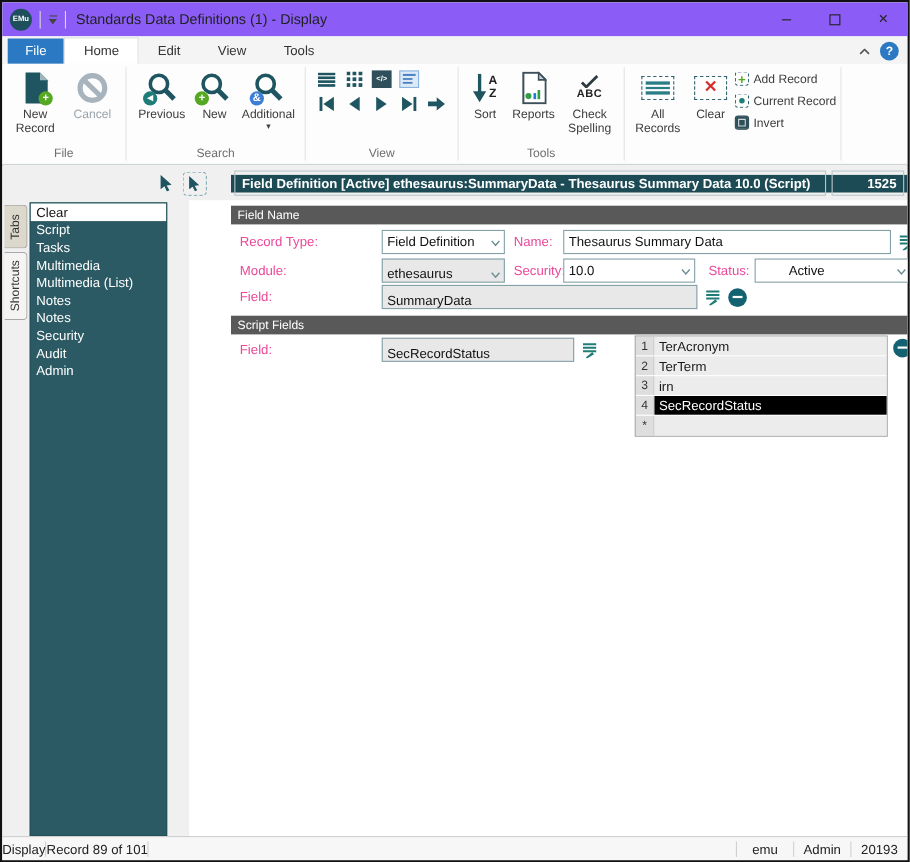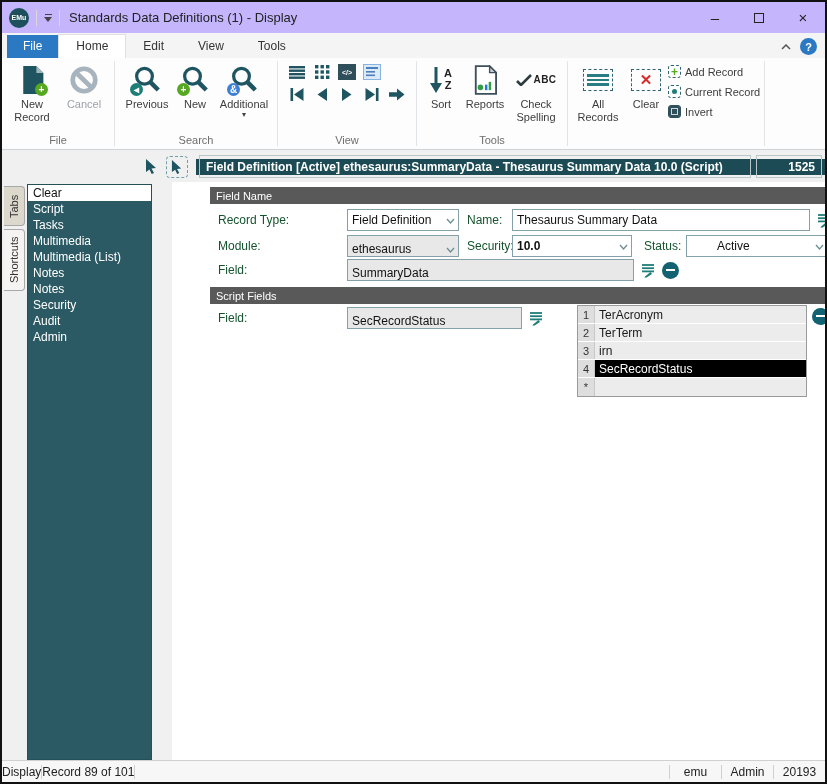--- a/index.html
+++ b/index.html
@@ -2,21 +2,21 @@
 <html><head>
 <meta charset="utf-8">
 <style>
   * { margin:0; padding:0; box-sizing:border-box; }
   body { background:#cfcfcf; font-family:"Liberation Sans", sans-serif; }
   #window {
     position:relative; width:827px; height:784px; background:#f0f0f0;
     border:2px solid #111; overflow:hidden; font-size:12px; color:#1a1a1a;
   }
   
-  .titlebar { position:absolute; left:0; top:0; right:0; height:31px; background:#c4b5fd;
+  .titlebar { position:absolute; left:0; top:0; right:0; height:31px; background:#8b5cf6;
     display:flex; align-items:center; padding-left:7px; }
   .emu-logo { width:20px; height:20px; border-radius:50%; background:#1e4f5c; color:#fff;
     font-size:7px; font-weight:bold; display:flex; align-items:center; justify-content:center; }
   .tb-sep { width:1px; height:16px; background:#d9d9d9; margin:0 7px; }
   .qat-caret { font-size:9px; color:#444; line-height:1; display:flex; flex-direction:column; align-items:center; }
   .qat-caret .bar { width:7px; height:1.5px; background:#444; margin-bottom:1.5px; }
   .tb-title { font-size:13px; color:#222; margin-left:2px; }
   .winbtns { margin-left:auto; display:flex; height:100%; }
   .winbtn { width:44px; height:100%; display:flex; align-items:center; justify-content:center;
     font-size:15px; color:#222; }
@@ -63,21 +63,21 @@
   .minidash { width:13px; height:13px; border:1.4px dashed #2f6470; display:flex; align-items:center;
     justify-content:center; font-weight:bold; border-radius:3px; }
   .minidash.plus { color:#56a822; font-size:12px; }
   .minidash .dot { width:5px; height:5px; border-radius:50%; background:#1f7d78; }
   .minidash.invert { background:#2f4f5a; border:1.4px solid #2f4f5a; box-shadow:inset 0 0 0 2px #2f4f5a, inset 0 0 0 3px #cfd8da; }
   
   .rec-strip { position:absolute; left:0; top:149px; right:0; height:31px; background:#f0f0f0;
     display:flex; align-items:center; }
   .cursor-btn { width:22px; height:22px; display:flex; align-items:center; justify-content:center; margin-left:4px; }
   .cursor-btn.dashed { border:1.4px dashed #6fa0a8; border-radius:4px; }
-  .rec-bar { margin-left:8px; flex:1; height:16px; background:#1c4b55; display:flex; align-items:center;
+  .rec-bar { margin-left:22px; flex:1; height:16px; background:#1c4b55; display:flex; align-items:center;
     padding:3px 3px; gap:5px; }
   .rec-title { flex:1; height:23px; border:1px solid #b9c7ca; color:#fff; font-weight:bold;
     display:flex; align-items:center; padding-left:6px; font-size:12px; }
   .rec-num { width:66px; height:23px; border:1px solid #b9c7ca; color:#fff; font-weight:bold;
     display:flex; align-items:center; justify-content:flex-end; padding-right:6px; }
   
   .vtab-strip { position:absolute; left:0; top:180px; width:25px; bottom:22px; background:#f0f0f0; }
   .vtab { position:absolute; left:2px; width:21px; border:1px solid #a8a8a8; border-right:none;
     border-radius:4px 0 0 4px; display:flex; align-items:center; justify-content:center;
     font-size:11px; color:#333; background:#f5f4f2;
@@ -85,21 +85,21 @@
   .vtab.active { background:#ddd8cc; }
   .sidebar { position:absolute; left:25px; top:182px; width:125px; height:576px; background:#2b5a64;
     border:1px solid #24505a; }
   .sb-item { height:16px; line-height:16px; padding-left:5px; color:#fff; font-size:12px; white-space:nowrap; }
   .sb-item.sel { background:#fff; color:#111; }
   
   .main { position:absolute; left:150px; top:180px; right:0; bottom:22px; background:#fff;margin-left:20px; }
   .form { position:absolute; left:38px; top:0; width:636px; height:582px; }
   .sec-hdr { position:absolute; left:0; width:636px; height:17px; background:#595959; color:#fff;
     font-size:11px; display:flex; align-items:center; padding-left:6px; }
-  .flabel { position:absolute; font-size:12px; color:#14532d; height:22px; line-height:22px; }
+  .flabel { position:absolute; font-size:12px; color:#ec4899; height:22px; line-height:22px; }
   .combo, .tfield { position:absolute; height:22px; border:1px solid #84a1a9; background:#fff;
     display:flex; align-items:center; padding-left:4px; font-size:12px; color:#111; }
   .combo .chev { margin-left:auto; padding-right:3px; color:#6d8d95; }
   .gray { background:#e8e8e8;align-items:flex-end; }
   .iconbtn { position:absolute; width:20px; height:22px; display:flex; align-items:center; justify-content:center; }
   .minus-circle { width:17px; height:17px; border-radius:50%; background:#136271; display:flex;
     align-items:center; justify-content:center; }
   .minus-circle .bar { width:9px; height:2.5px; background:#fff; }
   
   .grid { position:absolute; left:367px; top:123px; width:230px; border:1px solid #9a9a9a; }
@@ -315,21 +315,21 @@
               <path d="M3 1h15l7 7v23H3z" fill="#fff" stroke="#3d4f58" stroke-width="2"></path>
               <path d="M18 1l7 7h-7z" fill="#c6d2d8" stroke="#3d4f58" stroke-width="1.5"></path>
               <circle cx="8" cy="24" r="3" fill="#2f9e44"></circle>
               <rect x="13" y="21" width="2.6" height="6" fill="#1c7ed6"></rect>
               <rect x="17" y="18" width="2.6" height="9" fill="#2f9e44"></rect>
             </svg>
           </span>
           <span>Reports</span>
         </div>
         <div class="bigbtn" style="width:54px">
-          <span class="ic" style="flex-direction:row; gap:0;">
+          <span class="ic" style="flex-direction:column; gap:0;">
             <svg width="18" height="12" viewBox="0 0 18 12">
                 <polyline points="2,7 6,11 16,1" fill="none" stroke="#2e3b40" stroke-width="2.6"></polyline>
               </svg>
             <span style="font-weight:bold; font-size:10px; color:#222; letter-spacing:0.5px;">ABC</span>
           </span>
           <span>Check Spelling</span>
         </div>
       </div>
       <div class="rg-label">Tools</div>
     </div>
@@ -438,21 +438,21 @@
       </div>
 
       <div class="flabel" style="left:8px; top:53px;">Module:</div>
       <div class="combo gray" style="left:137px; top:53px; width:112px;">
         <span>ethesaurus</span>
         <span class="chev"><svg width="9" height="6" viewBox="0 0 9 6">
               <polyline points="1,1 4.5,5 8,1" fill="none" stroke="#6d8d95" stroke-width="1.3"></polyline>
             </svg></span>
       </div>
       <div class="flabel" style="left:257px; top:53px;">Security:</div>
-      <div class="combo" style="left:302px; top:53px; width:120px;font-weight:bold;">
+      <div class="combo" style="left:302px; top:53px; width:120px;">
         <span>10.0</span>
         <span class="chev"><svg width="9" height="6" viewBox="0 0 9 6">
               <polyline points="1,1 4.5,5 8,1" fill="none" stroke="#6d8d95" stroke-width="1.3"></polyline>
             </svg></span>
       </div>
       <div class="flabel" style="left:434px; top:53px;">Status:</div>
       <div class="combo" style="left:476px; top:53px; width:142px;padding-left:30px;">
         <span>Active</span>
         <span class="chev"><svg width="9" height="6" viewBox="0 0 9 6">
               <polyline points="1,1 4.5,5 8,1" fill="none" stroke="#6d8d95" stroke-width="1.3"></polyline>

